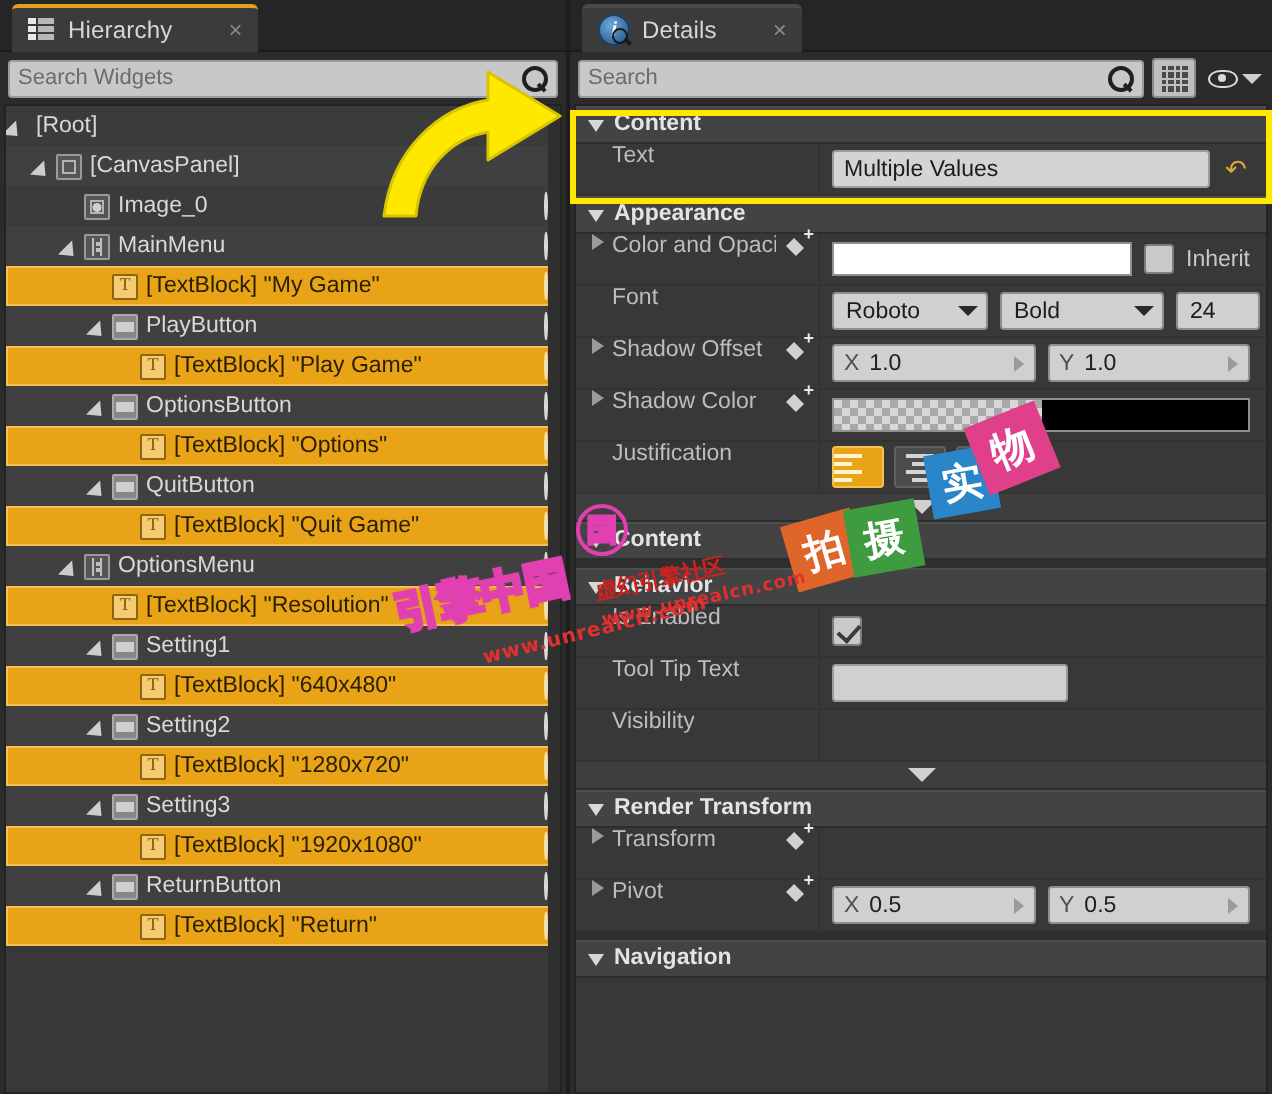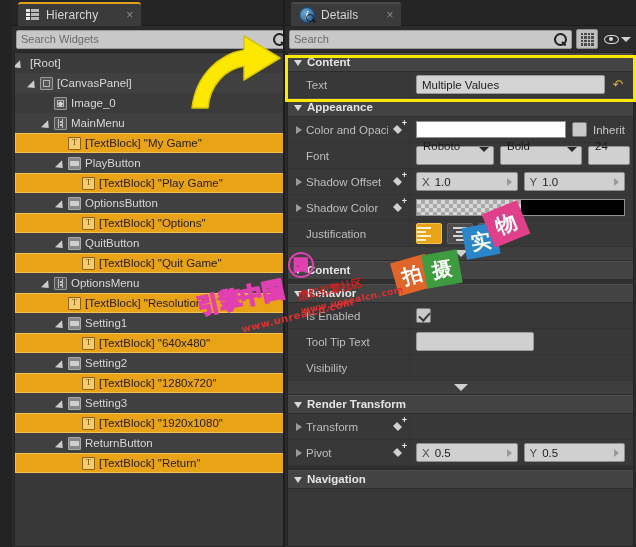--- a/index.html
+++ b/index.html
@@ -6,21 +6,21 @@
   html, body {
     width: 636px; height: 547px;
     background: #282828;
     font-family: "Liberation Sans", sans-serif;
     overflow: hidden;
   }
   .app { position: relative; width: 636px; height: 547px; background: #232323; }
 
   
   .panel-hierarchy {
-    position: absolute; left: 12px; top: 0; width: 283px; height: 547px;
+    position: absolute; left: 0; top: 0; width: 283px; height: 547px;
     background: #2b2b2b;
   }
   .panel-details {
     position: absolute; left: 285px; top: 0; width: 351px; height: 547px;
     background: #2b2b2b;
   }
   .gutter {
     position: absolute; left: 283px; top: 0; width: 2px; height: 547px;
     background: #1d1d1d;
   }
@@ -209,21 +209,21 @@
   .cat-tri {
     width: 0; height: 0; border-left: 4px solid transparent;
     border-right: 4px solid transparent; border-top: 6px solid #d8d8d8;
     margin-top: 2px;
   }
   .prow {
     display: flex; align-items: center; height: 26px;
     border-bottom: 1px solid #333; font-size: 11.5px; color: #bdbdbd;
   }
   .pname {
-    width: 122px; flex: 0 0 122px; display:flex; align-items:center; gap:4px;
+    width: 122px; flex: 0 0 122px; display:flex; gap:4px;
     padding-left: 8px; border-right: 1px solid #333; height:100%;
   }
   .pname .rtri {
     width:0;height:0;border-top:4px solid transparent;border-bottom:4px solid transparent;
     border-left:6px solid #9a9a9a; flex:0 0 6px;
   }
   .pname .rtri.hidden { visibility:hidden; }
   .pname .ptext { white-space:nowrap; overflow:hidden; }
   .pin {
     width: 13px; height: 13px; position: relative; margin-left: auto; margin-right: 4px;
@@ -258,21 +258,21 @@
     border-radius: 2px; position: relative; flex: 0 0 15px;
   }
   .chk.on::after {
     content:''; position:absolute; left:4px; top:1px; width:5px; height:9px;
     border: solid #3a3a3a; border-width: 0 2px 2px 0; transform: rotate(42deg);
   }
   .inherit-lbl { color:#c8c8c8; font-size:11.5px; }
 
   .combo {
     height: 19px; background: #d0d0d0; border:1px solid #8f8f8f; border-radius:2px;
-    display:flex; align-items:flex-end; padding: 0 4px 12px 6px; color:#1c1c1c;
+    display:flex; align-items:center; padding: 0 4px 0 6px; color:#1c1c1c;
     font-size: 11.5px; gap: 6px;
   }
   .combo .cv { flex:1; white-space:nowrap; overflow:hidden; }
   .combo .arw {
     width:0;height:0;border-left:5px solid transparent;border-right:5px solid transparent;
     border-top:5px solid #2a2a2a;
   }
   .numfield {
     flex: 1; height: 19px; background: #d0d0d0; border:1px solid #8f8f8f; border-radius:2px;
     display:flex; align-items:center; padding: 0 5px; color:#202020; font-size:11.5px; gap:5px;

